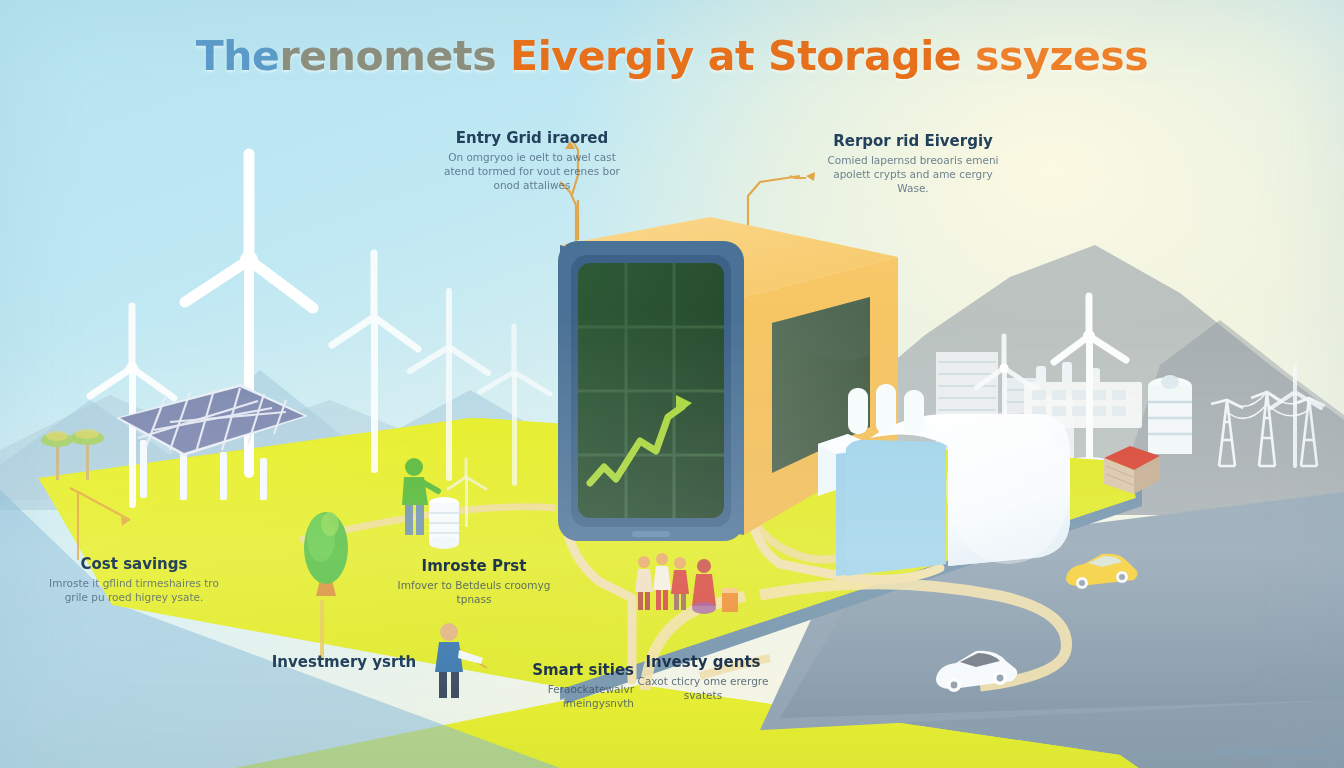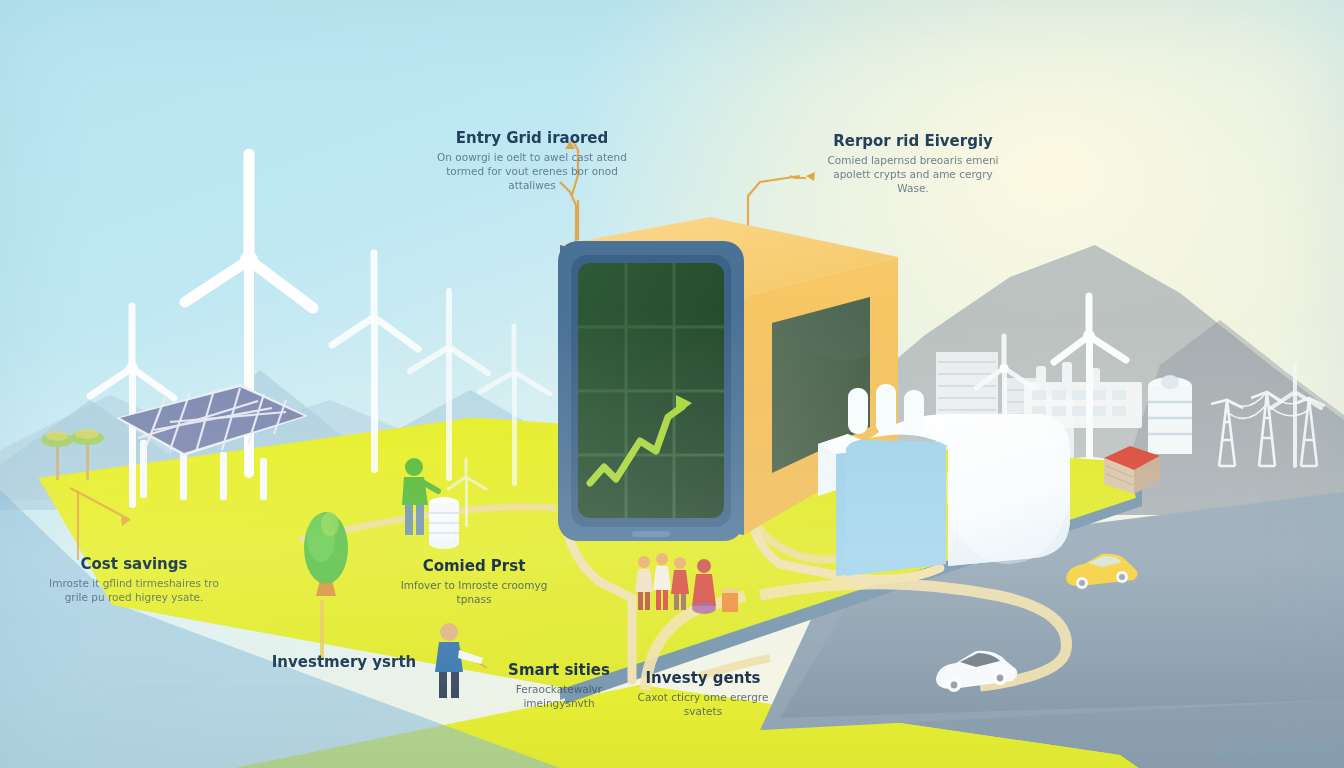--- a/index.html
+++ b/index.html
@@ -537,52 +537,57 @@
     <path d="M6 34 Q8 20 26 18 L46 6 Q66 4 76 16 L86 24 Q90 30 82 36 L22 44 Q6 44 6 34 Z" fill="#f6fafc"></path>
     <path d="M30 17 L48 8 Q62 8 70 16 L46 22 Z" fill="#3e4a56" opacity=".75"></path>
     <circle cx="24" cy="40" r="7" fill="#fefeff"></circle>
       <circle cx="24" cy="40" r="3.4" fill="#8b9aa6"></circle>
     <circle cx="70" cy="33" r="7" fill="#fefeff"></circle>
       <circle cx="70" cy="33" r="3.4" fill="#8b9aa6"></circle>
   </svg>
 
   <div class="haze"></div>
 
+  <div class="title">
+    <span class="t1">The</span><span class="t2">renomets</span>
+    <span class="t3">Eivergiy at Storagie</span>
+    <span class="t4">ssyzess</span>
+  </div>
 
   <div class="callout center" style="left:432px;top:130px;width:200px;">
     <div class="ct">Entry Grid iraored</div>
-    <div class="cb">On oowrgi ie oelt to awel cast atend tormed for vout erenes bor onod attaliwes</div>
+    <div class="cb">On omgryoo ie oelt to awel cast atend tormed for vout erenes bor onod attaliwes</div>
   </div>
 
   <div class="callout center" style="left:818px;top:133px;width:190px;">
     <div class="ct">Rerpor rid Eivergiy</div>
     <div class="cb">Comied lapernsd breoaris emeni apolett crypts and ame cergry Wase.</div>
   </div>
 
   <div class="callout center" style="left:44px;top:556px;width:180px;">
     <div class="ct">Cost savings</div>
     <div class="cb">Imroste it gflind tirmeshaires tro grile pu roed higrey ysate.</div>
   </div>
 
   <div class="callout center ongreen" style="left:384px;top:558px;width:180px;">
-    <div class="ct">Comied Prst</div>
-    <div class="cb">Imfover to Imroste croomyg tpnass</div>
+    <div class="ct">Imroste Prst</div>
+    <div class="cb">Imfover to Betdeuls croomyg tpnass</div>
   </div>
 
 
   <div class="callout center" style="left:244px;top:654px;width:200px;">
     <div class="ct">Investmery ysrth</div>
   </div>
 
-  <div class="callout center ongreen" style="left:484px;top:662px;width:150px;">
+  <div class="callout center ongreen" style="left:484px;top:662px;width:150px;text-align:right;">
     <div class="ct">Smart sities</div>
     <div class="cb">Feraockatewalvr imeingysnvth</div>
   </div>
 
-  <div class="callout center ongreen" style="left:618px;top:670px;width:170px;">
+  <div class="callout center ongreen" style="left:618px;top:654px;width:170px;">
     <div class="ct">Investy gents</div>
     <div class="cb">Caxot cticry ome erergre svatets</div>
   </div>
 
   <div class="wm">www.xndortogi.com</div>
 
   <div class="vignette"></div>
 </div>
 
 </body></html>

